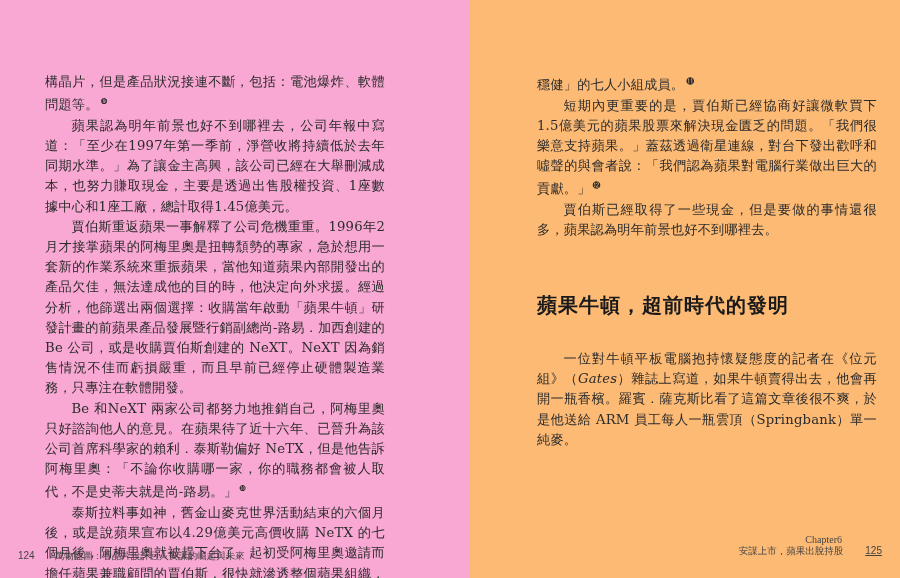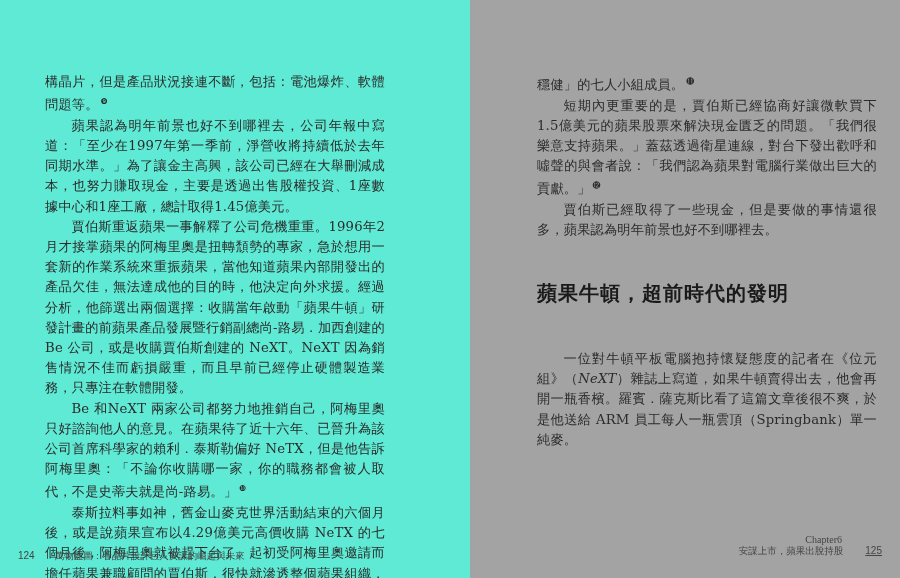--- a/index.html
+++ b/index.html
@@ -5,38 +5,38 @@
   html, body { margin: 0; padding: 0; }
   body {
     width: 900px; height: 578px; overflow: hidden;
     background: #ffffff;
     font-family: "DejaVu Serif", "Liberation Serif", serif;
     color: #2b2b2b;
     position: relative;
   }
   .spread { position: absolute; inset: 0; display: flex; }
   .page { position: relative; width: 450px; height: 578px; }
-  .page.left { background: #5eead4; padding-left: 40px; }
-  .page.right { background: #a3a3a3; }
+  .page.left { background: #f9a8d4; padding-left: 40px; }
+  .page.right { background: #fdba74; }
   .text-block {
     position: absolute;
     font-size: 13.2px;
     line-height: 20.2px;
     text-align: justify;
     letter-spacing: 0.2px;
   }
   .left .text-block { left: 45px; top: 72px; width: 340px; }
   .right .text-block.top { left: 517px; top: 72px; width: 340px; }
   .right .text-block.bottom { left: 517px; top: 349px; width: 340px; }
   .right .text-block { left: 67px !important; }
   p { margin: 0; }
   p.indent { text-indent: 2em; }
   .note { font-size: 8px; vertical-align: super; margin-left: 2px; }
   .heading {
-    position: absolute; left: 67px; top: 280px;
+    position: absolute; left: 67px; top: 292px;
     font-size: 20px; font-weight: bold; letter-spacing: 1px;
     color: #1a1a1a;
   }
   .footer-left {
     position: absolute; left: 18px; top: 550px;
     font-family: "Liberation Sans", sans-serif;
     font-size: 9.5px; color: #444;
     display: flex; gap: 20px; align-items: flex-start;
   }
   .footer-left .pno { font-size: 10px; }
@@ -74,21 +74,21 @@
   <div class="page right">
     <div class="text-block top">
       <p><span>穩健」的七人小組成員。</span><span class="note">⓫</span></p>
       <p class="indent"><span>短期內更重要的是，賈伯斯已經協商好讓微軟買下1.5億美元的蘋果股票來解決現金匱乏的問題。「我們很樂意支持蘋果。」蓋茲透過衛星連線，對台下發出歡呼和噓聲的與會者說：「我們認為蘋果對電腦行業做出巨大的貢獻。」</span><span class="note">⓬</span></p>
       <p class="indent"><span>賈伯斯已經取得了一些現金，但是要做的事情還很多，蘋果認為明年前景也好不到哪裡去。</span></p>
     </div>
 
     <div class="heading">蘋果牛頓，超前時代的發明</div>
 
     <div class="text-block bottom">
-      <p class="indent"><span>一位對牛頓平板電腦抱持懷疑態度的記者在《位元組》（</span><em>NeXT</em><span>）雜誌上寫道，如果牛頓賣得出去，他會再開一瓶香檳。羅賓．薩克斯比看了這篇文章後很不爽，於是他送給 ARM 員工每人一瓶雲頂（Springbank）單一純麥。</span></p>
+      <p class="indent"><span>一位對牛頓平板電腦抱持懷疑態度的記者在《位元組》（</span><em>Gates</em><span>）雜誌上寫道，如果牛頓賣得出去，他會再開一瓶香檳。羅賓．薩克斯比看了這篇文章後很不爽，於是他送給 ARM 員工每人一瓶雲頂（Springbank）單一純麥。</span></p>
 
     </div>
 
     <div class="footer-right">
       <div class="chap">Chapter6</div>
       <div class="row">
         <span>安謀上市，蘋果出脫持股</span>
         <span class="pno">125</span>
       </div>
     </div>

